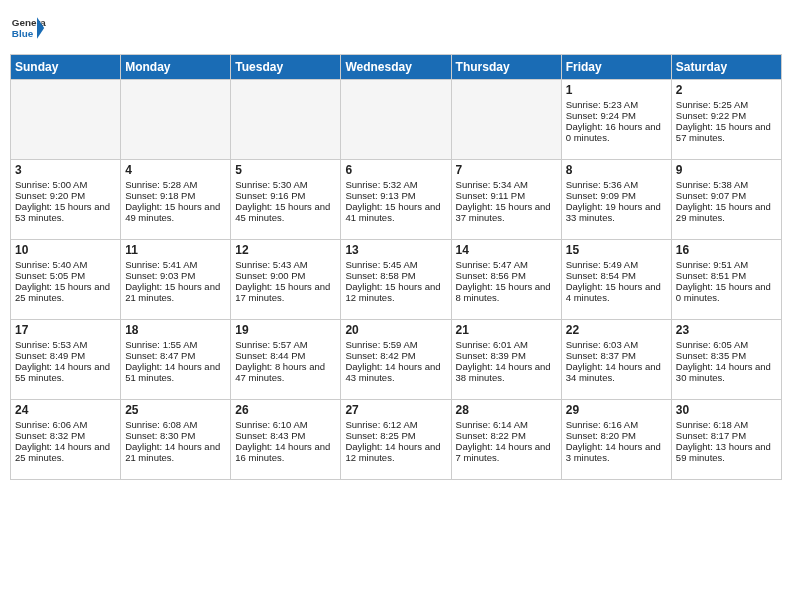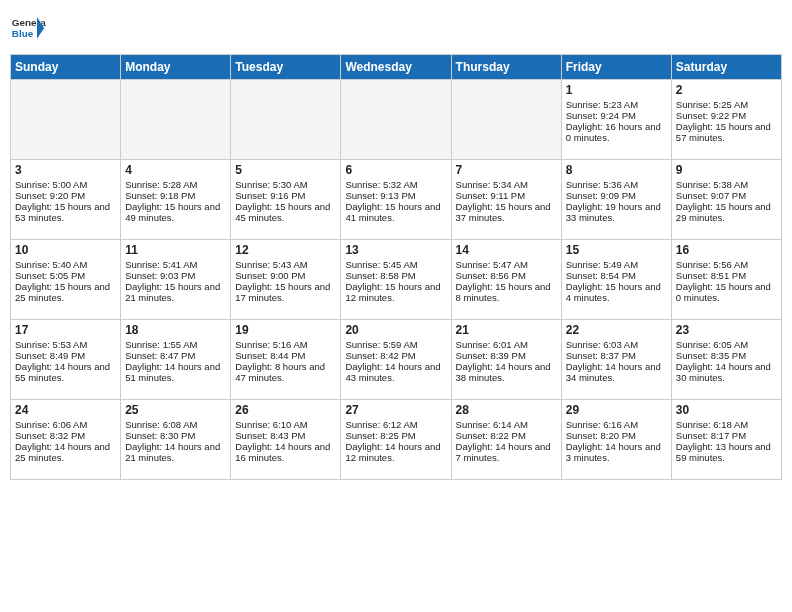--- a/index.html
+++ b/index.html
@@ -194,41 +194,41 @@
           <div>Daylight: 15 hours and 8 minutes.</div>
         </td>
         <td>
           <span class="day-num">15</span>
           <div>Sunrise: 5:49 AM</div>
           <div>Sunset: 8:54 PM</div>
           <div>Daylight: 15 hours and 4 minutes.</div>
         </td>
         <td>
           <span class="day-num">16</span>
-          <div>Sunrise: 5:56 AM</div>
+          <div>Sunrise: 9:51 AM</div>
           <div>Sunset: 8:51 PM</div>
           <div>Daylight: 15 hours and 0 minutes.</div>
         </td>
       </tr>
       <tr>
         <td>
           <span class="day-num">17</span>
           <div>Sunrise: 5:53 AM</div>
           <div>Sunset: 8:49 PM</div>
           <div>Daylight: 14 hours and 55 minutes.</div>
         </td>
         <td>
           <span class="day-num">18</span>
           <div>Sunrise: 1:55 AM</div>
           <div>Sunset: 8:47 PM</div>
           <div>Daylight: 14 hours and 51 minutes.</div>
         </td>
         <td>
           <span class="day-num">19</span>
-          <div>Sunrise: 5:16 AM</div>
+          <div>Sunrise: 5:57 AM</div>
           <div>Sunset: 8:44 PM</div>
           <div>Daylight: 8 hours and 47 minutes.</div>
         </td>
         <td>
           <span class="day-num">20</span>
           <div>Sunrise: 5:59 AM</div>
           <div>Sunset: 8:42 PM</div>
           <div>Daylight: 14 hours and 43 minutes.</div>
         </td>
         <td>

